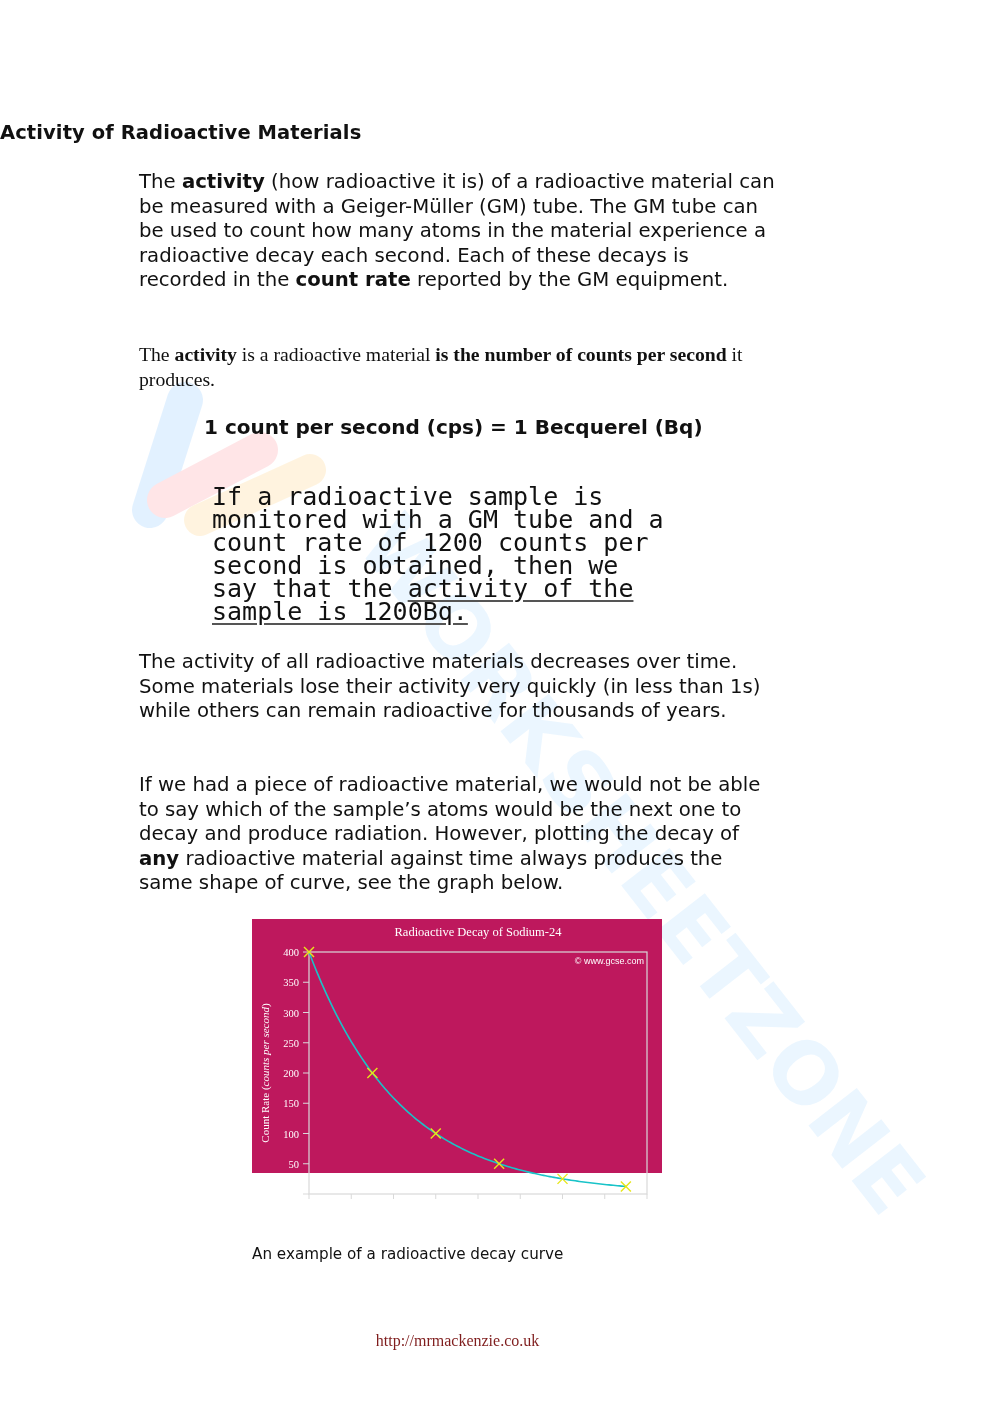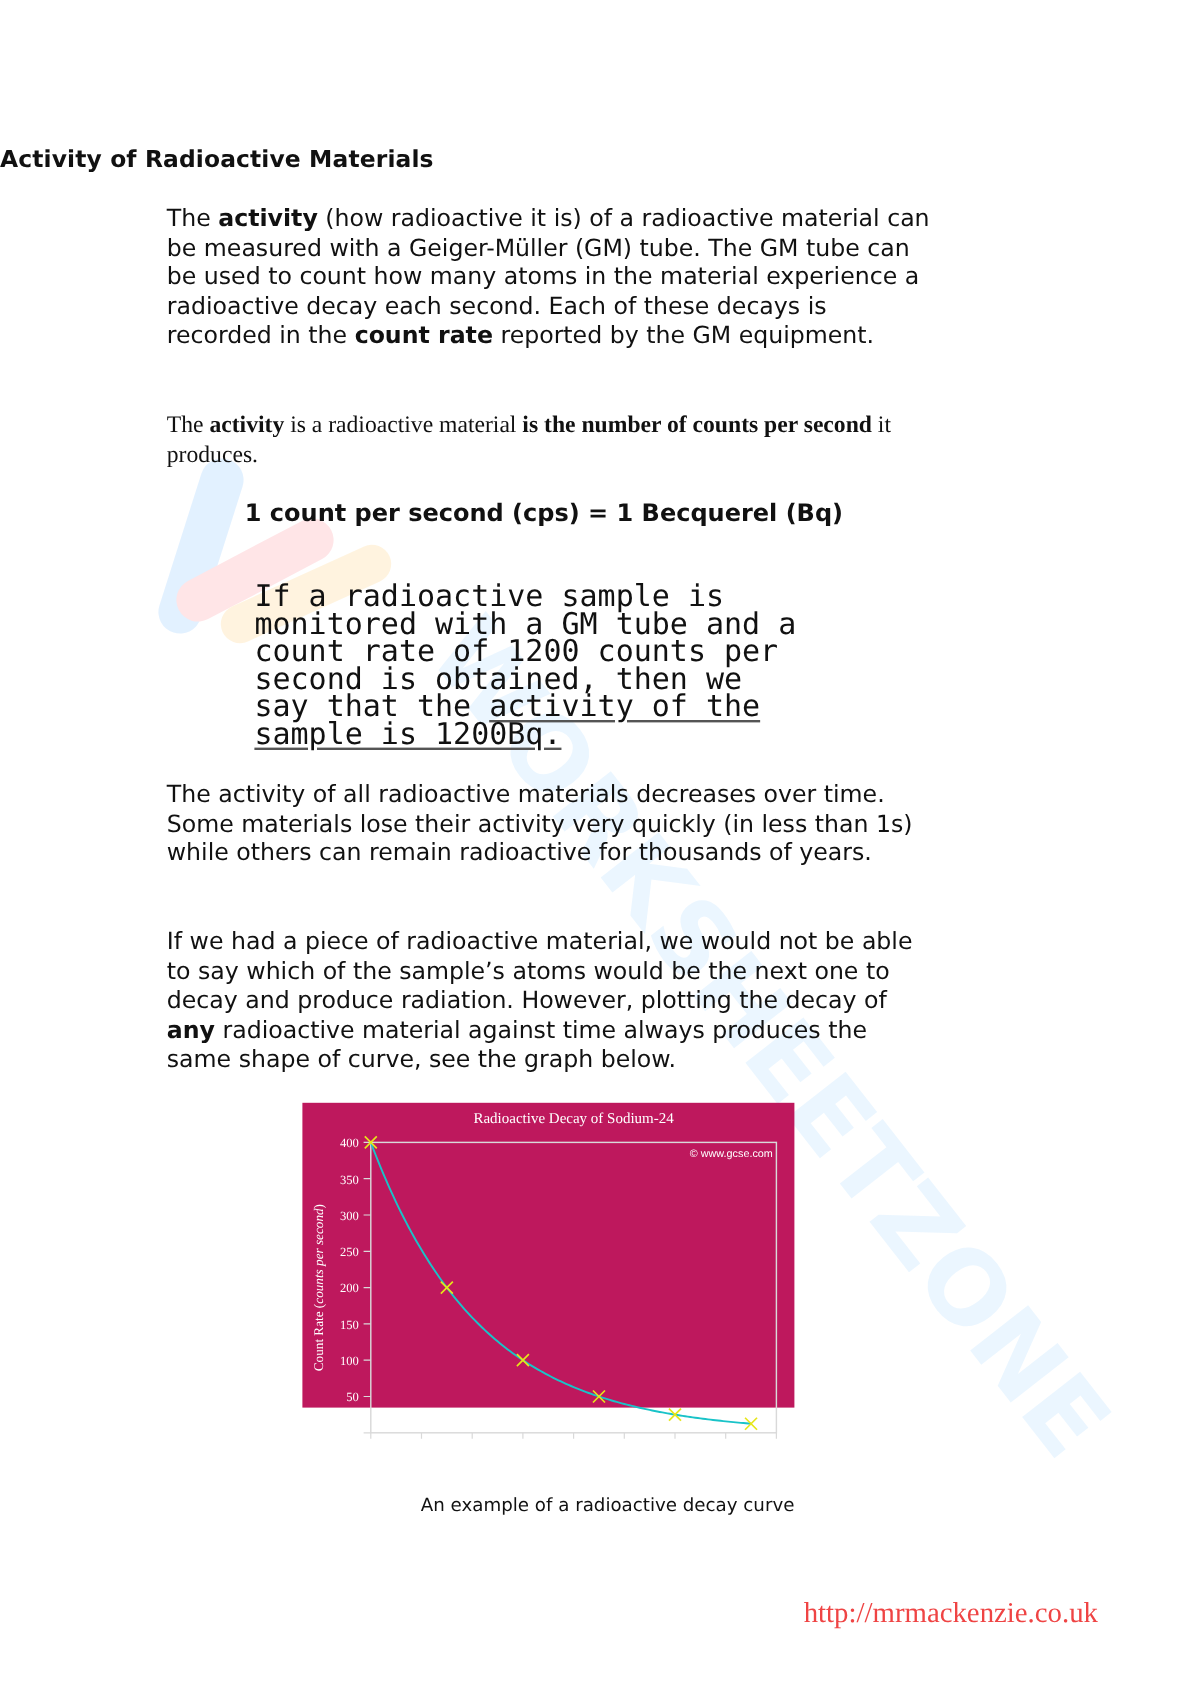--- a/index.html
+++ b/index.html
@@ -28,26 +28,26 @@
     font-family: "DejaVu Sans Mono", "Liberation Mono", monospace;
     font-size: 25px; line-height: 23px; color: #111;
   }
   .mono u { text-decoration: underline; text-decoration-color: #555; text-underline-offset: 3px; }
   .p3 { top: 650px; }
   .p4 { top: 773px; }
   .chart {
     position: absolute; left: 252px; top: 919px; width: 410px; height: 254px; background: #be185d;
   }
   .caption {
-    position: absolute; left: 252px; width: 410px; top: 1245px; text-align: right;
+    position: absolute; left: 252px; width: 410px; top: 1245px; text-align: left;
     font-size: 15.2px; color: #111;
   }
   .footer {
-    position: absolute; left: 0; width: 915px; top: 1332px; text-align: right;
-    font-family: "Liberation Serif", "DejaVu Serif", serif; font-size: 24px; color: #ef4444;
+    position: absolute; left: 0; width: 915px; top: 1332px; text-align: center;
+    font-family: "Liberation Serif", "DejaVu Serif", serif; font-size: 16px; color: #7f1d1d;
   }
 </style>
 </head>
 <body>
 
 <svg class="watermark" viewBox="0 0 1000 1415">
   <g opacity="0.12">
     <line x1="185" y1="400" x2="150" y2="510" stroke="#1e90ff" stroke-width="36" stroke-linecap="round"></line>
     <line x1="165" y1="500" x2="260" y2="450" stroke="#ff3040" stroke-width="36" stroke-linecap="round"></line>
     <line x1="200" y1="520" x2="310" y2="470" stroke="#ffa500" stroke-width="32" stroke-linecap="round"></line>

